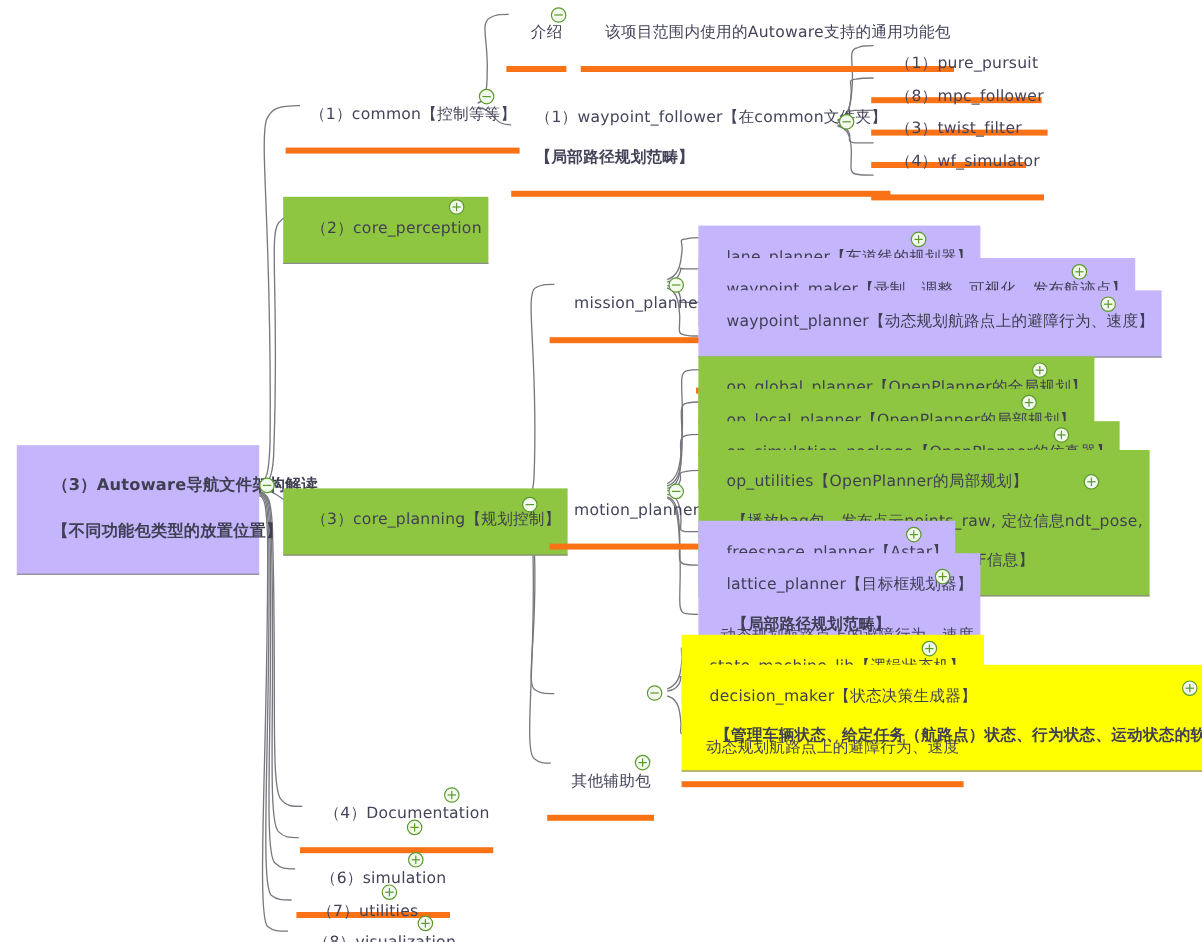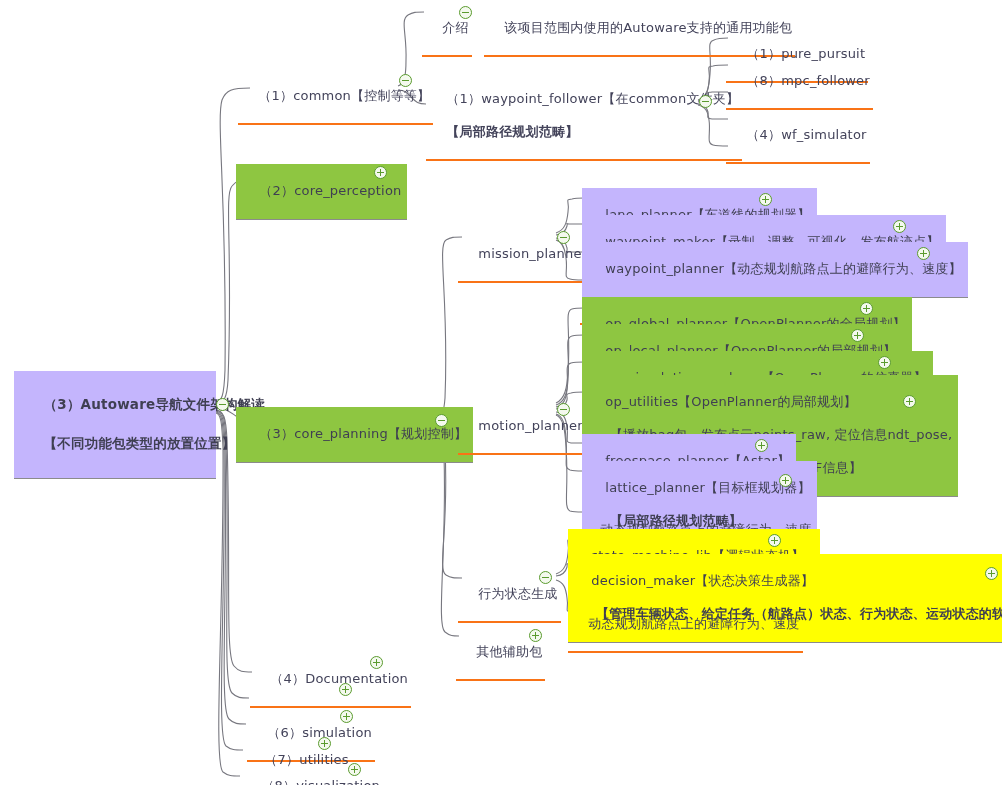--- a/index.html
+++ b/index.html
@@ -27,21 +27,21 @@
     color: #3a3a4a;
     font-size: 13px;
     letter-spacing: 0.2px;
     box-sizing: border-box;
     z-index: 4;
   }
   
   .plain {
     color: #43435a;
     padding: 1px 3px 2px 3px;
-    border-bottom: 2px solid #f97316;
+    border-bottom: 5px solid #f97316;
   }
   .fill {
     padding: 2px 6px 3px 6px;
     border-bottom: 1px solid #8b8b8b;
     color: #3f3f52;
   }
   .fill-orange { background: #c4b5fd; }
   .fill-green  { background: #8ec641; }
   .fill-yellow { background: #ffff00; }
 
@@ -164,20 +164,23 @@
     <span class="bold">【局部路径规划范畴】</span>
   </div>
   <div class="toggle minus" style="left:699px; top:95px;"></div>
 
   <div class="node plain" style="left:726px; top:28px;">
     <span>（1）pure_pursuit</span>
   </div>
   <div class="node plain" style="left:726px; top:55px;">
     <span>（8）mpc_follower</span>
   </div>
+  <div class="node plain" style="left:726px; top:82px;">
+    <span>（3）twist_filter</span>
+  </div>
   <div class="node plain" style="left:726px; top:109px;">
     <span>（4）wf_simulator</span>
   </div>
 
   <div class="node fill fill-green" style="left:236px; top:164px;">
     <span>（2）core_perception</span>
   </div>
   <div class="toggle plusish" style="left:374px; top:166px;"></div>
 
   <div class="node fill fill-green" style="left:236px; top:407px;">
@@ -244,23 +247,20 @@
   <div class="node fill fill-orange" style="left:582px; top:461px;">
     <span>lattice_planner【目标框规划器】</span><br>
     <span class="bold"> 【局部路径规划范畴】</span>
   </div>
   <div class="toggle plusish" style="left:779px; top:474px;"></div>
 
   <div class="node plain" style="left:580px; top:504px;">
     <span>动态规划航路点上的避障行为、速度</span>
   </div>
 
-  <div class="node plain" style="left:458px; top:568px;">
-    <span>行为状态生成</span>
-  </div>
   <div class="toggle minus" style="left:539px; top:571px;"></div>
 
   <div class="node fill fill-yellow" style="left:568px; top:529px;">
     <span>state_machine_lib【逻辑状态机】--</span>
   </div>
   <div class="toggle plusish" style="left:768px; top:534px;"></div>
 
   <div class="node fill fill-yellow" style="left:568px; top:554px;">
     <span>decision_maker【状态决策生成器】</span><br>
     <span class="bold"> 【管理车辆状态、给定任务（航路点）状态、行为状态、运动状态的软件包】</span>

